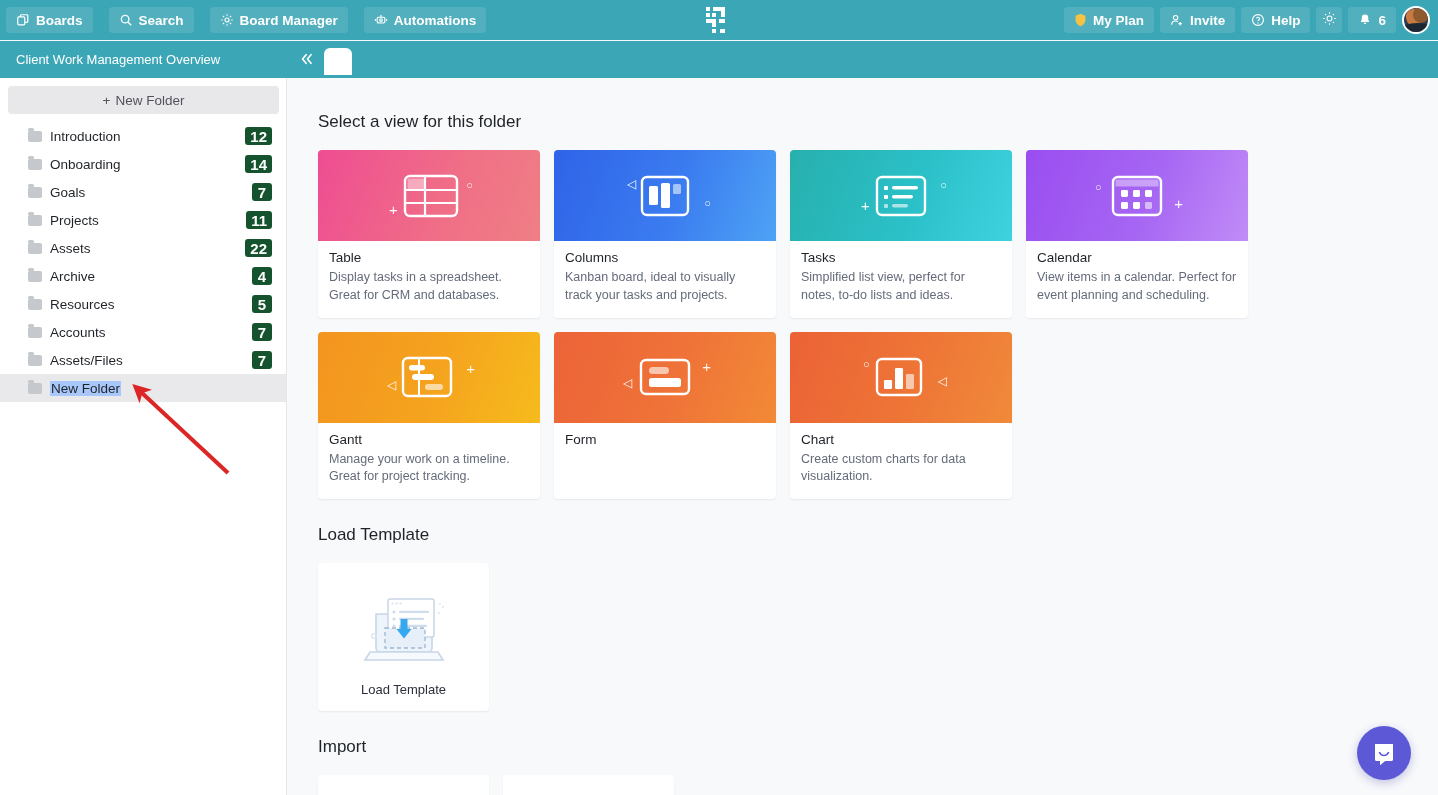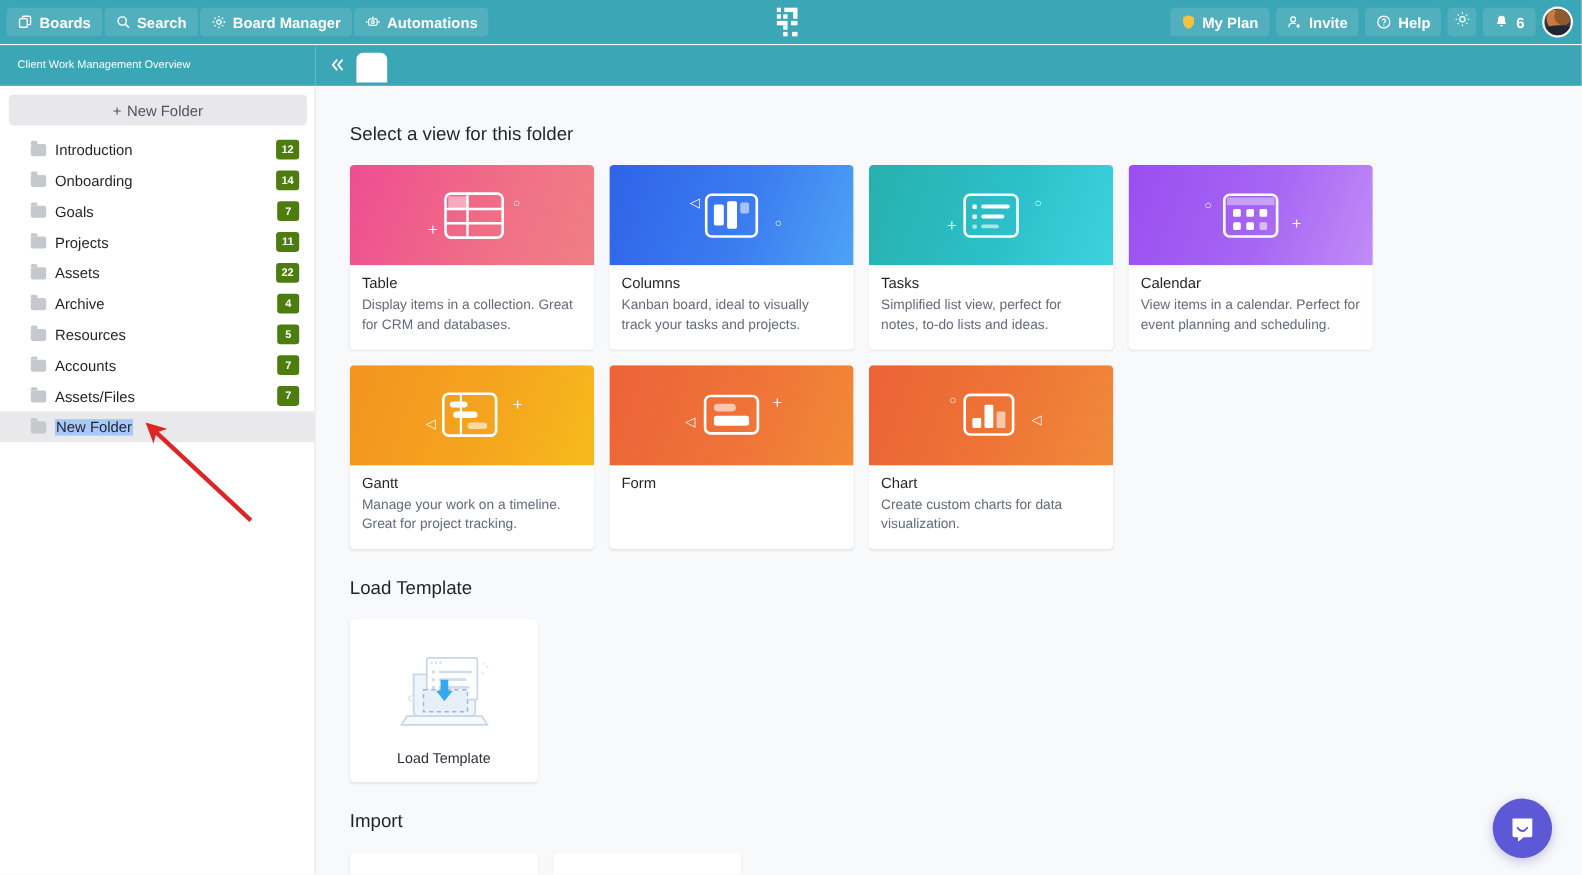--- a/index.html
+++ b/index.html
@@ -13,21 +13,21 @@
   }
   .app { position: relative; width: 1438px; height: 795px; }
 
   
   .topbar {
     position: absolute; left: 0; top: 0; width: 1438px; height: 40px;
     background: #3ba6b5;
     display: flex; align-items: center;
     z-index: 40;
   }
-  .topbar-left { display: flex; align-items: center; gap: 2px; padding-left: 6px; }
+  .topbar-left { display: flex; align-items: center; gap: 16px; padding-left: 6px; }
   .tb-btn {
     display: flex; align-items: center; gap: 6px;
     height: 26px; padding: 0 10px;
     background: rgba(255,255,255,0.12);
     border-radius: 4px;
     color: #ffffff; font-size: 13.5px; font-weight: bold;
     white-space: nowrap; cursor: pointer;
     border: none;
   }
   .tb-btn svg { display:block; }
@@ -107,22 +107,22 @@
   .folder-name {
     font-size: 13.5px; color: #1f2328; font-weight: normal;
     flex: 1; white-space: nowrap; overflow: hidden;
   }
   .folder-name.editing {
     background: #a8c7fa; color: #1f2328;
     display: inline-block; flex: none; padding: 0 1px;
   }
   .folder-count {
     min-width: 20px; height: 18px; padding: 0 5px;
-    background: #4d7c0f; border-radius: 3px;
-    color: #ffffff; font-size: 10px; font-weight: bold;
+    background: #14532d; border-radius: 3px;
+    color: #ffffff; font-size: 15px; font-weight: bold;
     display: flex; align-items: center; justify-content: center;
   }
 
   .collapse-btn {
     position: absolute; left: 296px; top: 8px;
     width: 22px; height: 22px;
     display: flex; align-items: center; justify-content: center;
     color: #ffffff; cursor: pointer; z-index: 45;
     font-size: 16px; line-height: 1;
   }
@@ -342,21 +342,21 @@
       </div>
 
       <div class="avatar">
         <div class="face"></div>
         <div class="hair"></div>
         <div class="body"></div>
       </div>
     </div>
   </div>
 
-  <div class="sb-header" style="position:absolute;left:0;top:41px;width:287px;height:37px;background:#3ba6b5;z-index:41;display:flex;align-items:center;padding-left:16px;color:#fff;font-size:10px;">Client Work Management Overview</div>
+  <div class="sb-header" style="position:absolute;left:0;top:41px;width:287px;height:37px;background:#3ba6b5;z-index:41;display:flex;align-items:center;padding-left:16px;color:#fff;font-size:13px;">Client Work Management Overview</div>
 
   <div style="position:absolute;left:287px;top:41px;width:1151px;height:37px;background:#3ba6b5;z-index:38;"></div>
 
   <div class="collapse-btn" style="top:48px;">
     <svg width="16" height="14" viewBox="0 0 18 14" fill="none" stroke="#ffffff" stroke-width="1.9" stroke-linecap="round" stroke-linejoin="round">
       <path d="M8 2.2 4 7l4 4.8"></path>
         <path d="M13.5 2.2 9.5 7l4 4.8"></path>
     </svg>
   </div>
 
@@ -445,21 +445,21 @@
               <span class="deco" style="right:2px;top:14px;font-size:11px;">○</span>
               <svg width="56" height="44" viewBox="0 0 56 44" style="left:52%;">
                 <rect x="2" y="2" width="52" height="40" rx="5" fill="none" stroke="#fff" stroke-width="2.4"></rect>
                 <rect x="4.5" y="4.5" width="17" height="11" fill="rgba(255,255,255,0.45)"></rect>
                 <path d="M2 16h52M2 29h52M22 2v40" stroke="#fff" stroke-width="2.2"></path>
               </svg>
             </div>
           </div>
           <div class="body">
             <div class="ttl">Table</div>
-            <div class="desc">Display items in a collection. Great for CRM and databases.</div>
+            <div class="desc">Display tasks in a spreadsheet. Great for CRM and databases.</div>
           </div>
         </div>
 
         <div class="view-card">
           <div class="banner g-columns">
             <div class="banner-ico">
               <span class="deco" style="left:8px;top:12px;font-size:12px;">◁</span>
               <span class="deco" style="right:0px;top:32px;font-size:11px;">○</span>
               <svg width="50" height="42" viewBox="0 0 50 42" style="left:50%;">
                 <rect x="2" y="2" width="46" height="38" rx="5" fill="none" stroke="#fff" stroke-width="2.4"></rect>

